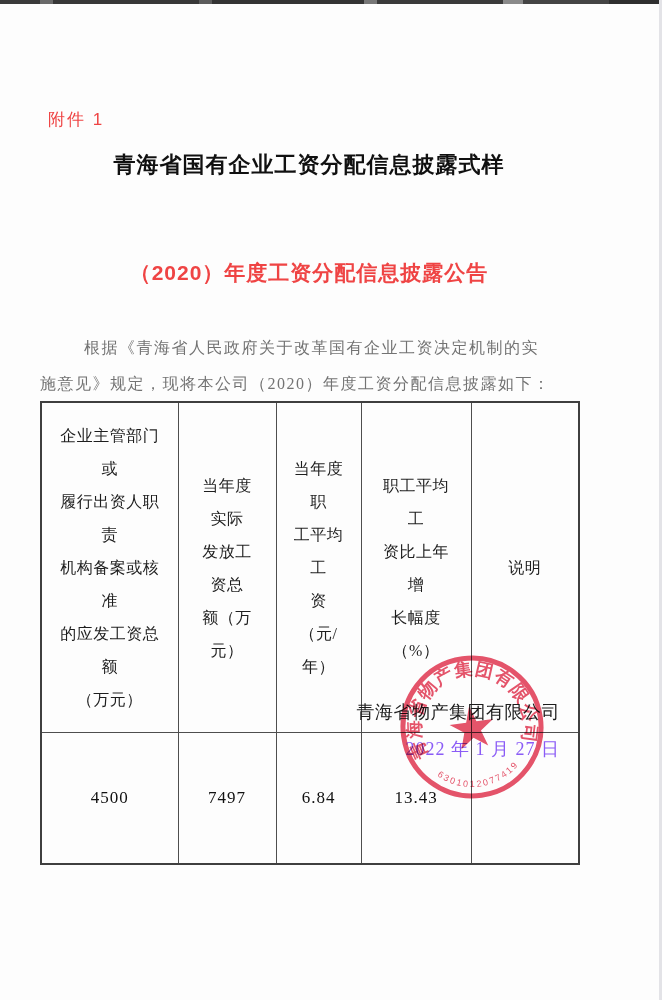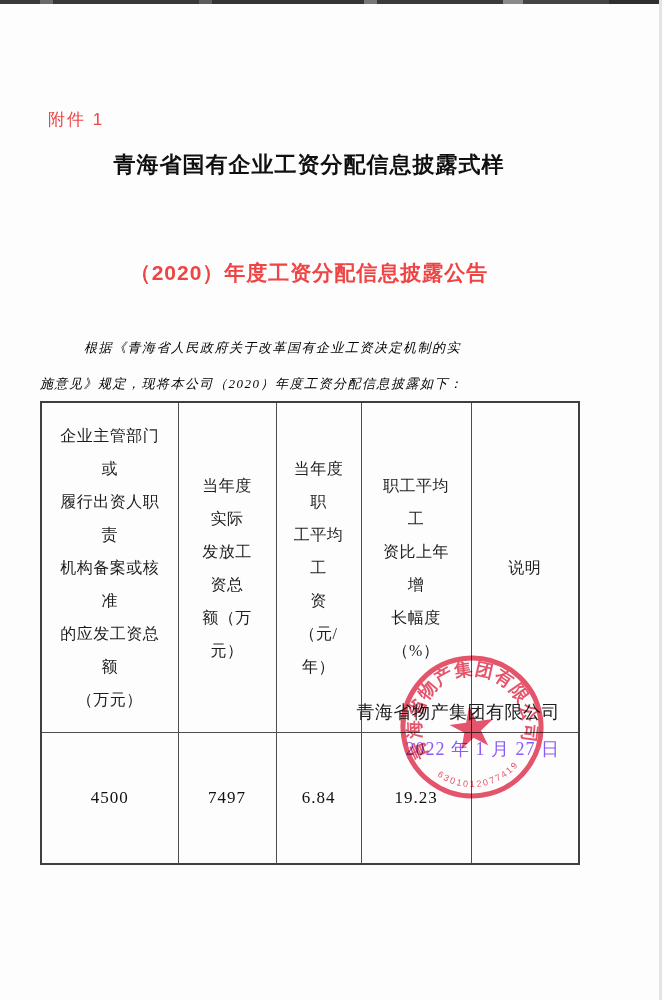--- a/index.html
+++ b/index.html
@@ -57,27 +57,26 @@
     font-family: "Liberation Sans", sans-serif;
     font-weight: bold;
     font-size: 21px;
     line-height: 29px;
     letter-spacing: 1px;
     color: #ef4444;
   }
   .body-paragraph {
     position: absolute;
     left: 40px; top: 330px; width: 534px;
-    font-size: 13px;
+    font-size: 16px;
     line-height: 36px;
     letter-spacing: 1.5px;
     white-space: pre-line;
     text-indent: 44px;
-    color: #000000;
-    font-style: italic;
+    color: #737373;
   }
   table.disclosure-table {
     position: absolute;
     left: 40px; top: 401px;
     width: 538px;
     border-collapse: collapse;
     table-layout: fixed;
     border: 2px solid #3f3f3f;
   }
   table.disclosure-table th,
@@ -179,21 +178,21 @@
 资（元/年）</th>
       <th>职工平均工
 资比上年增
 长幅度（%）</th>
       <th>说明</th>
     </tr>
     <tr>
       <td>4500</td>
       <td>7497</td>
       <td>6.84</td>
-      <td>19.23</td>
+      <td>13.43</td>
       <td></td>
     </tr>
   </tbody>
     </table>
 
   <div class="signature-company">青海省物产集团有限公司</div>
 
   <div class="signature-date">2022 年 1 月 27 日</div>
 
   <svg class="official-seal" viewBox="-80 -80 160 160">

